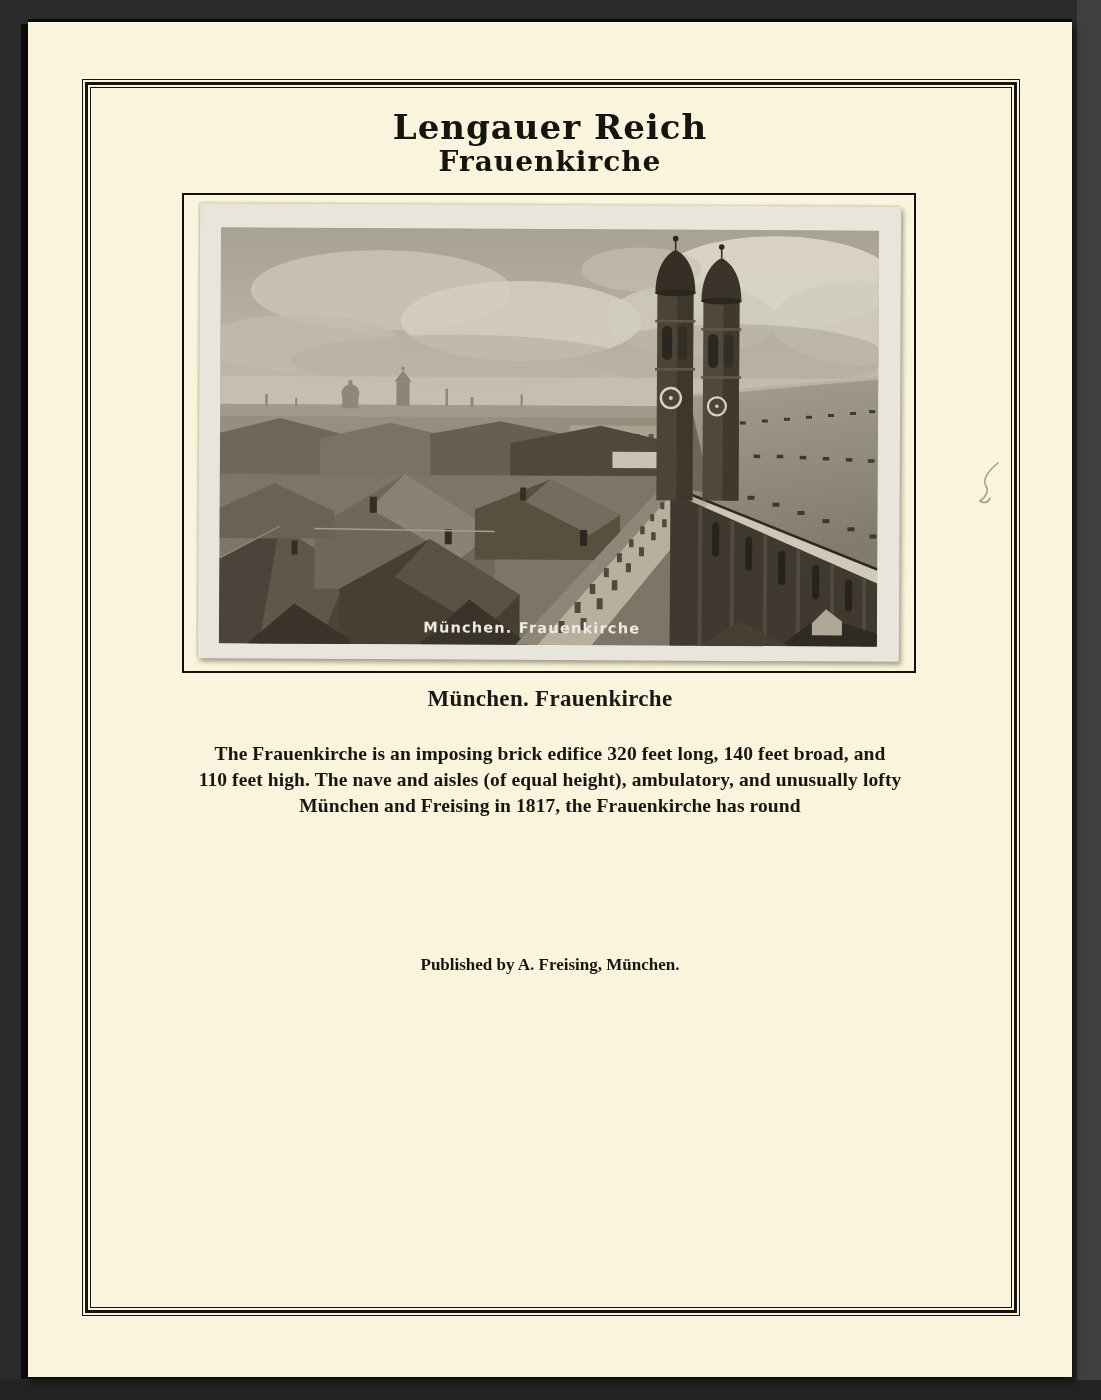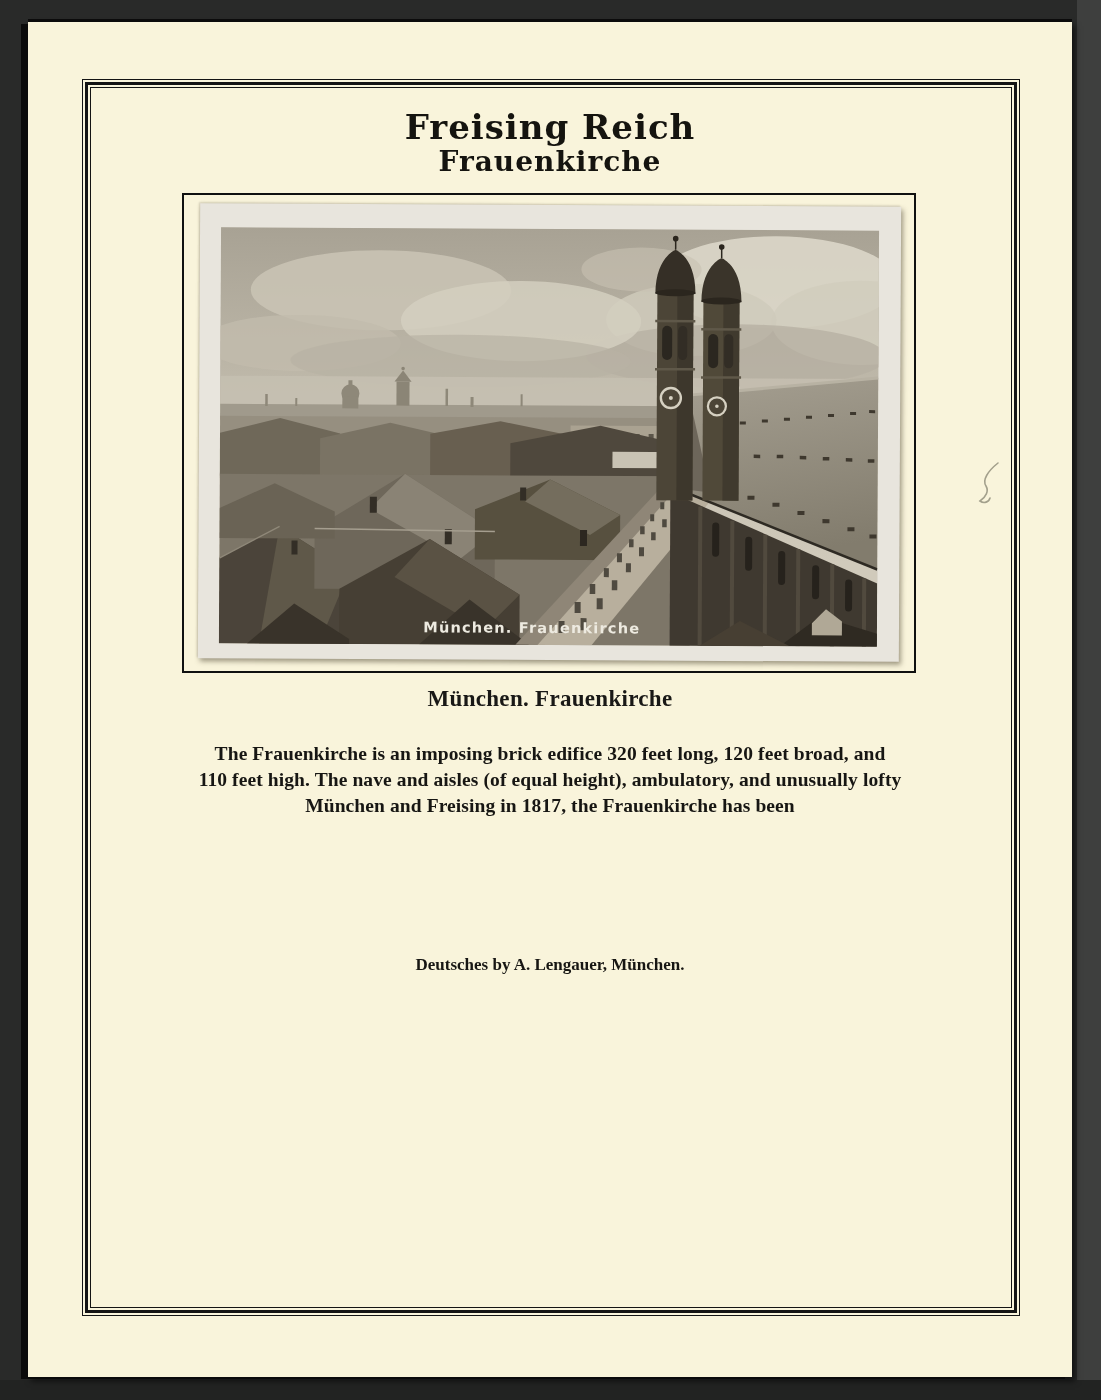--- a/index.html
+++ b/index.html
@@ -83,21 +83,21 @@
 
   <div class="page">
 
     <div class="rule-frame">
       <div class="rule-mid">
         <div class="rule-inner"></div>
       </div>
     </div>
 
     <div class="header">
-      <div class="header-line1">Freising Reich</div>
+      <div class="header-line1">Lengauer Reich</div>
       <div class="header-line2">Frauenkirche</div>
     </div>
 
     <div class="photo-frame">
       <div class="postcard">
         <svg class="photo-svg" viewBox="0 0 657 415" preserveAspectRatio="none" xmlns="http://www.w3.org/2000/svg">
           <defs>
             <linearGradient id="sky" x1="0" y1="0" x2="0" y2="1">
               <stop offset="0" stop-color="#a8a294"></stop>
               <stop offset="0.45" stop-color="#c3bdae"></stop>
@@ -300,25 +300,25 @@
           </g>
 
           <text x="204" y="403" font-family="'DejaVu Sans', sans-serif" font-size="14.5" font-weight="bold" letter-spacing="1.2" fill="#edeae0">München. Frauenkirche</text>
         </svg>
       </div>
     </div>
 
     <div class="caption">München. Frauenkirche</div>
 
     <div class="desc">
-      <div>The Frauenkirche is an imposing brick edifice 320 feet long, 120 feet broad, and</div>
+      <div>The Frauenkirche is an imposing brick edifice 320 feet long, 140 feet broad, and</div>
       <div>110 feet high. The nave and aisles (of equal height), ambulatory, and unusually lofty</div>
-      <div>München and Freising in 1817, the Frauenkirche has been</div>
+      <div>München and Freising in 1817, the Frauenkirche has round</div>
     </div>
 
-    <div class="publisher">Deutsches by A. Lengauer, München.</div>
+    <div class="publisher">Published by A. Freising, München.</div>
 
     <svg class="pencil-mark" viewBox="0 0 34 52" xmlns="http://www.w3.org/2000/svg">
       <path d="M24,5 C14,13 8,22 12,28 C15,33 12,39 6,43 C10,46 15,44 16,40" fill="none" stroke="#a3a08c" stroke-width="1.6" stroke-linecap="round"></path>
     </svg>
 
   </div>
 </div>
 
 </body></html>

